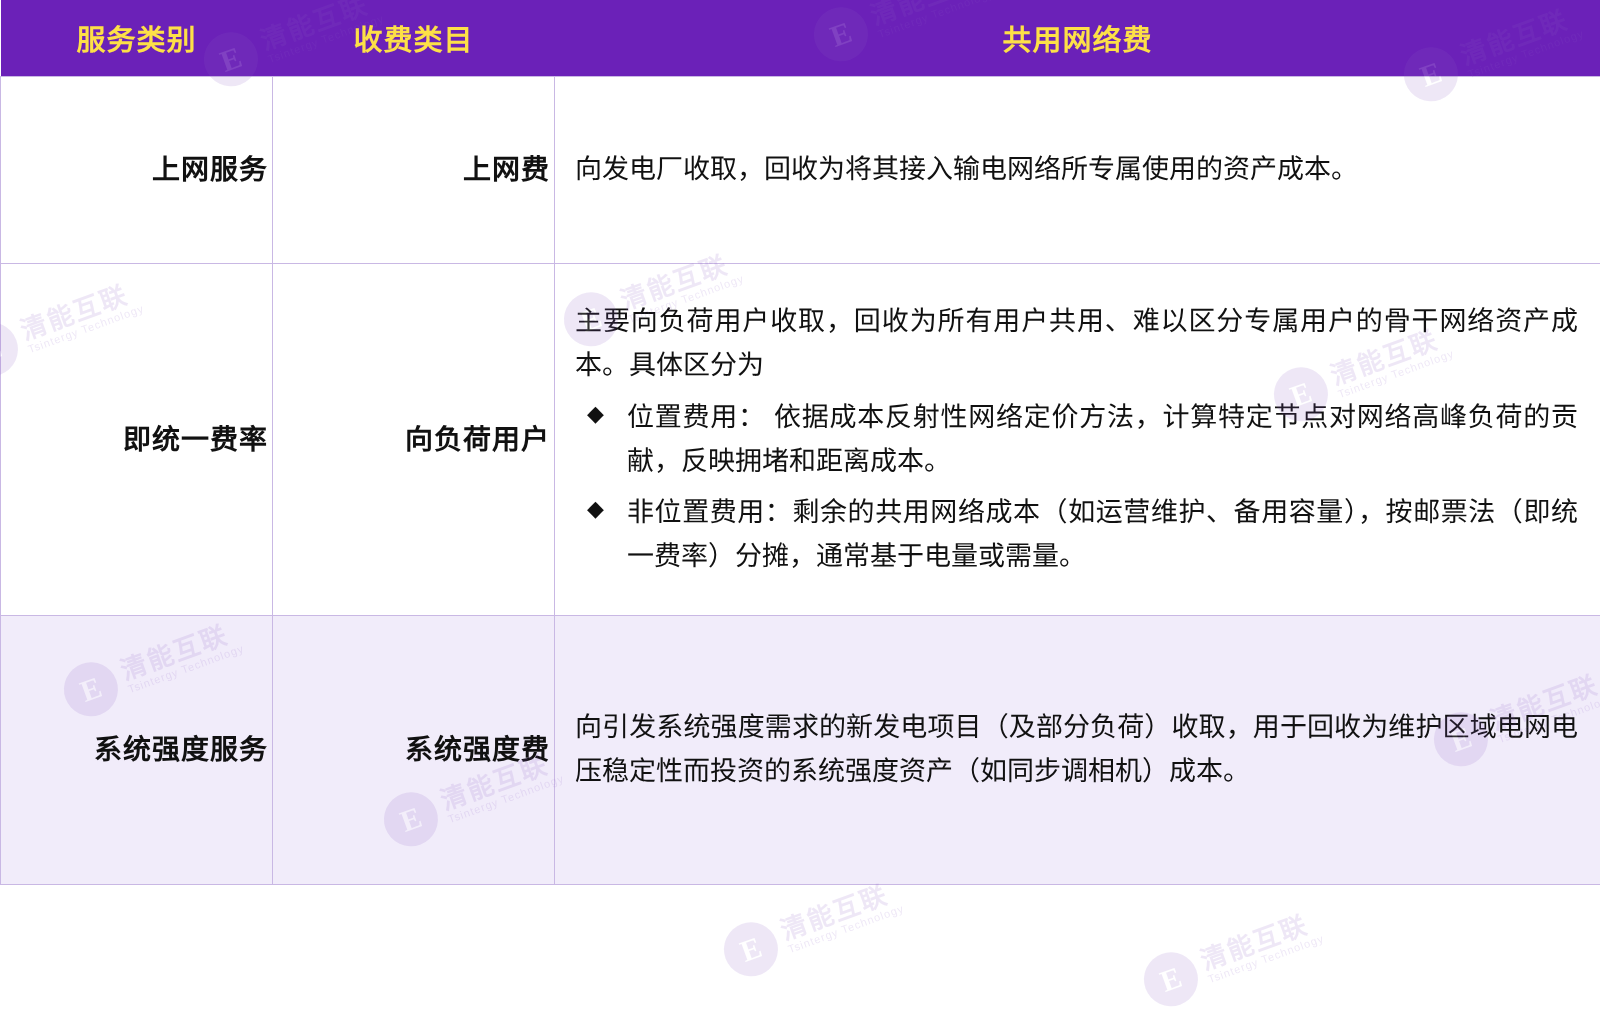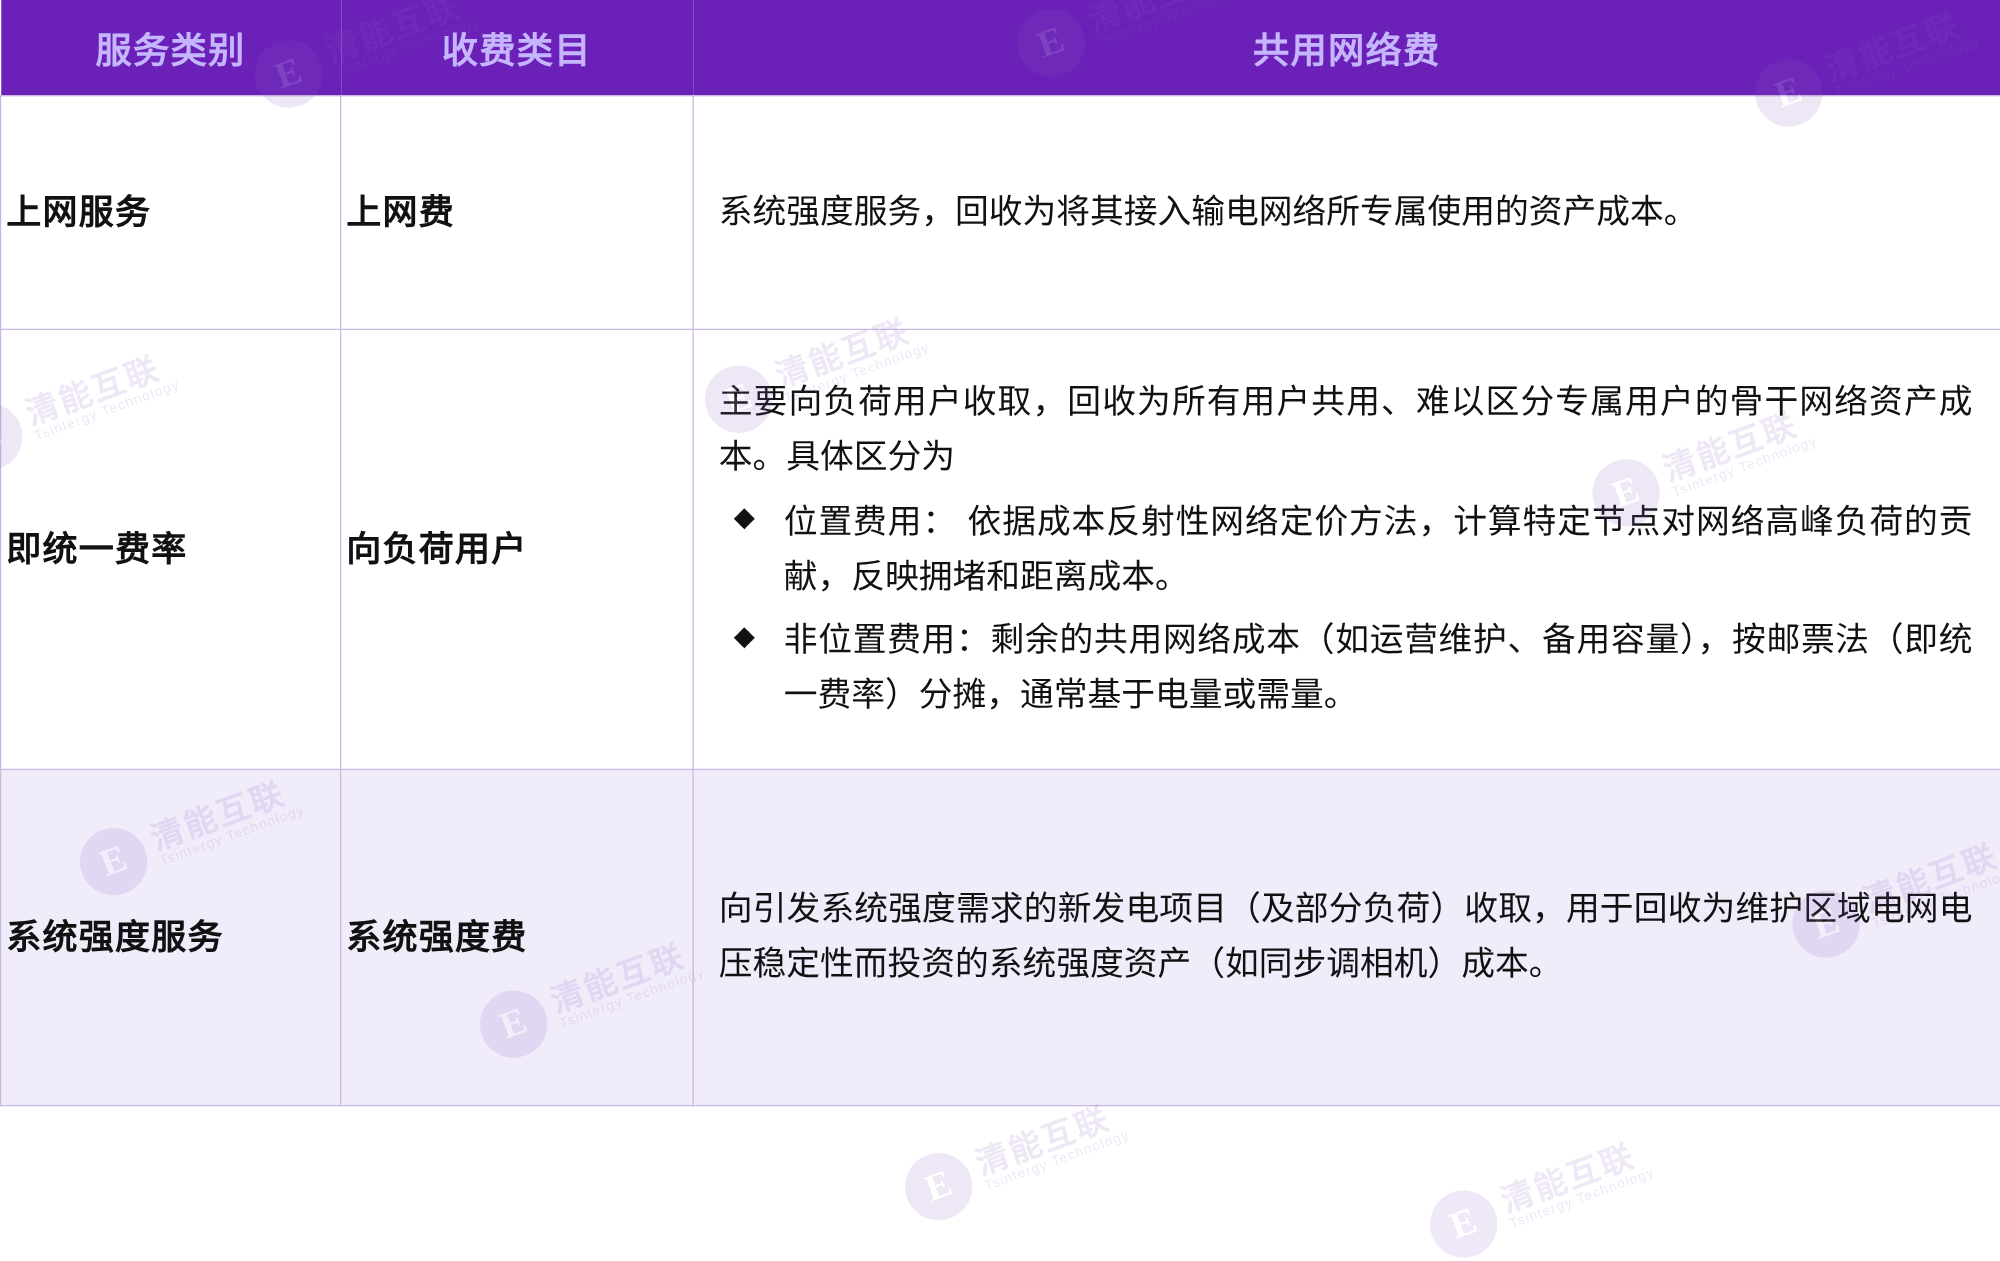--- a/index.html
+++ b/index.html
@@ -26,21 +26,21 @@
     table-layout: fixed;
     position: relative;
     z-index: 2;
   }
   table.fee-table col.c1 { width: 272px; }
   table.fee-table col.c2 { width: 282px; }
   table.fee-table col.c3 { width: 1046px; }
 
   thead th {
     background: #6B21B8;
-    color: #c4b5fd;
+    color: #fde047;
     font-size: 29px;
     font-weight: bold;
     text-align: center;
     padding: 16px 6px 18px 6px;
     border: none;
     letter-spacing: 1px;
   }
   tbody td {
     border: 1px solid #c9b8e4;
     vertical-align: middle;
@@ -48,21 +48,21 @@
     line-height: 1.62;
     color: #111111;
   }
   tbody tr.row-odd td {
     background: #ffffff;
   }
   tbody tr.row-even td {
     background: #f1ecfa;
   }
   td.cat, td.item {
-    text-align: left;
+    text-align: right;
     font-weight: bold;
     font-size: 28px;
     padding: 10px 4px;
     letter-spacing: 1px;
   }
   td.desc {
     text-align: left;
     padding: 18px 22px 18px 20px;
   }
   td.desc p {
@@ -161,21 +161,21 @@
         <th>收费类目</th>
         <th>共用网络费</th>
       </tr>
     </thead>
     <tbody>
 
       <tr class="row-odd r1">
         <td class="cat">上网服务</td>
         <td class="item">上网费</td>
         <td class="desc">
-          <p>系统强度服务，回收为将其接入输电网络所专属使用的资产成本。</p>
+          <p>向发电厂收取，回收为将其接入输电网络所专属使用的资产成本。</p>
         </td>
       </tr>
 
 
       <tr class="row-odd r3">
         <td class="cat">即统一费率</td>
         <td class="item">向负荷用户</td>
         <td class="desc">
           <p>主要向负荷用户收取，回收为所有用户共用、难以区分专属用户的骨干网络资产成本。具体区分为</p>
           <ul class="bullets">

